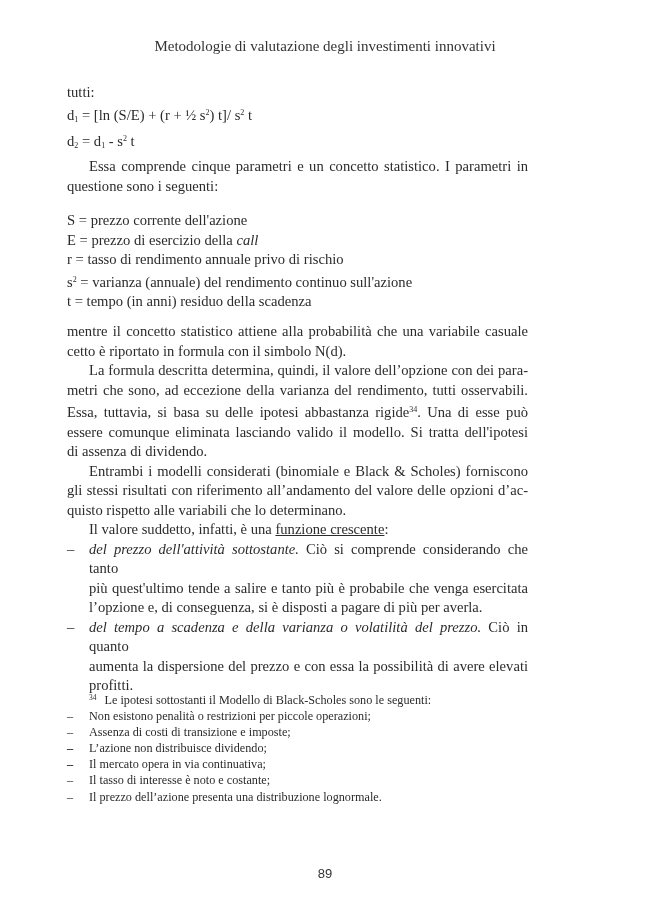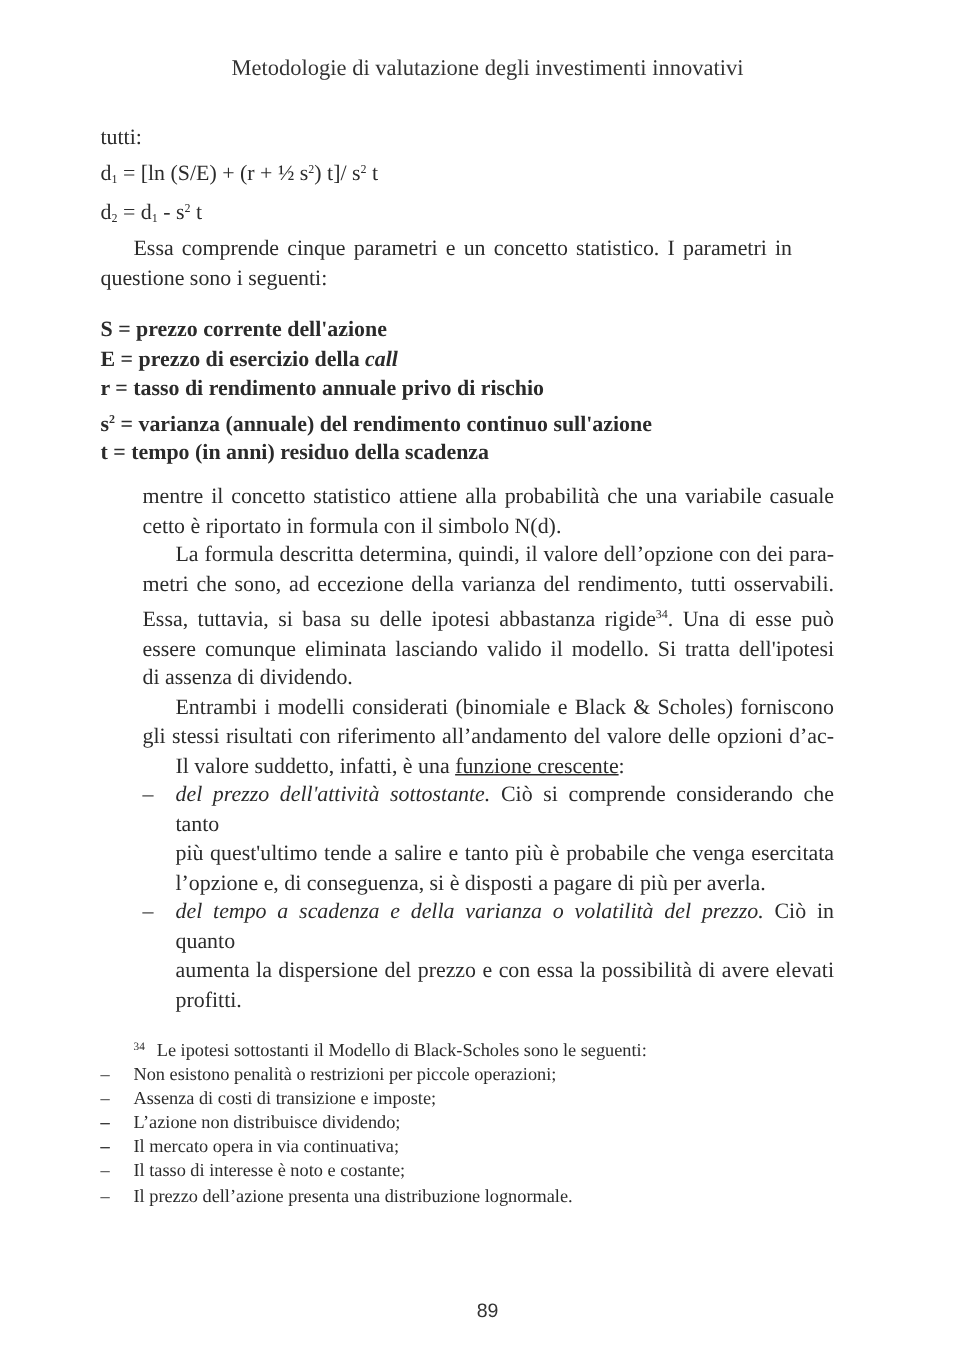--- a/index.html
+++ b/index.html
@@ -39,38 +39,39 @@
     <div class="line">tutti:</div>
     <div class="line"><span>d</span><sub>1</sub><span> = [ln (S/E) + (r + ½ s</span><sup>2</sup><span>) t]/ s</span><sup>2</sup><span> t</span></div>
     <div class="line"><span>d</span><sub>2</sub><span> = d</span><sub>1</sub><span> - s</span><sup>2</sup><span> t</span></div>
   </div>
 
   <div class="body-text" style="top:157px;">
     <div class="line just indent">Essa comprende cinque parametri e un concetto statistico. I parametri in</div>
     <div class="line">questione sono i seguenti:</div>
   </div>
 
-  <div class="body-text" style="top:211px;font-weight:bold;">
+  <div class="body-text" style="top:211px;">
     <div class="line">S = prezzo corrente dell'azione</div>
     <div class="line"><span>E = prezzo di esercizio della </span><i>call</i></div>
     <div class="line">r = tasso di rendimento annuale privo di rischio</div>
     <div class="line"><span>s</span><sup>2</sup><span> = varianza (annuale) del rendimento continuo sull'azione</span></div>
     <div class="line">t = tempo (in anni) residuo della scadenza</div>
   </div>
 
-  <div class="body-text" style="top:322px;margin-left:28px;">
+  <div class="body-text" style="top:322px;">
     <div class="line just">mentre il concetto statistico attiene alla probabilità che una variabile casuale</div>
     <div class="line">cetto è riportato in formula con il simbolo N(d).</div>
     <div class="line just indent">La formula descritta determina, quindi, il valore dell’opzione con dei para-</div>
     <div class="line just">metri che sono, ad eccezione della varianza del rendimento, tutti osservabili.</div>
     <div class="line just"><span>Essa, tuttavia, si basa su delle ipotesi abbastanza rigide</span><sup>34</sup><span>. Una di esse può</span></div>
     <div class="line just">essere comunque eliminata lasciando valido il modello. Si tratta dell'ipotesi</div>
     <div class="line">di assenza di dividendo.</div>
     <div class="line just indent">Entrambi i modelli considerati (binomiale e Black &amp; Scholes) forniscono</div>
     <div class="line just">gli stessi risultati con riferimento all’andamento del valore delle opzioni d’ac-</div>
+    <div class="line">quisto rispetto alle variabili che lo determinano.</div>
     <div class="line indent"><span>Il valore suddetto, infatti, è una </span><span class="ul">funzione crescente</span><span>:</span></div>
 
     <div class="dash-item">
       <span class="dash">–</span>
       <div class="line just"><i>del prezzo dell'attività sottostante.</i><span> Ciò si comprende considerando che tanto</span></div>
       <div class="line just">più quest'ultimo tende a salire e tanto più è probabile che venga esercitata</div>
       <div class="line">l’opzione e, di conseguenza, si è disposti a pagare di più per averla.</div>
     </div>
     <div class="dash-item">
       <span class="dash">–</span>

